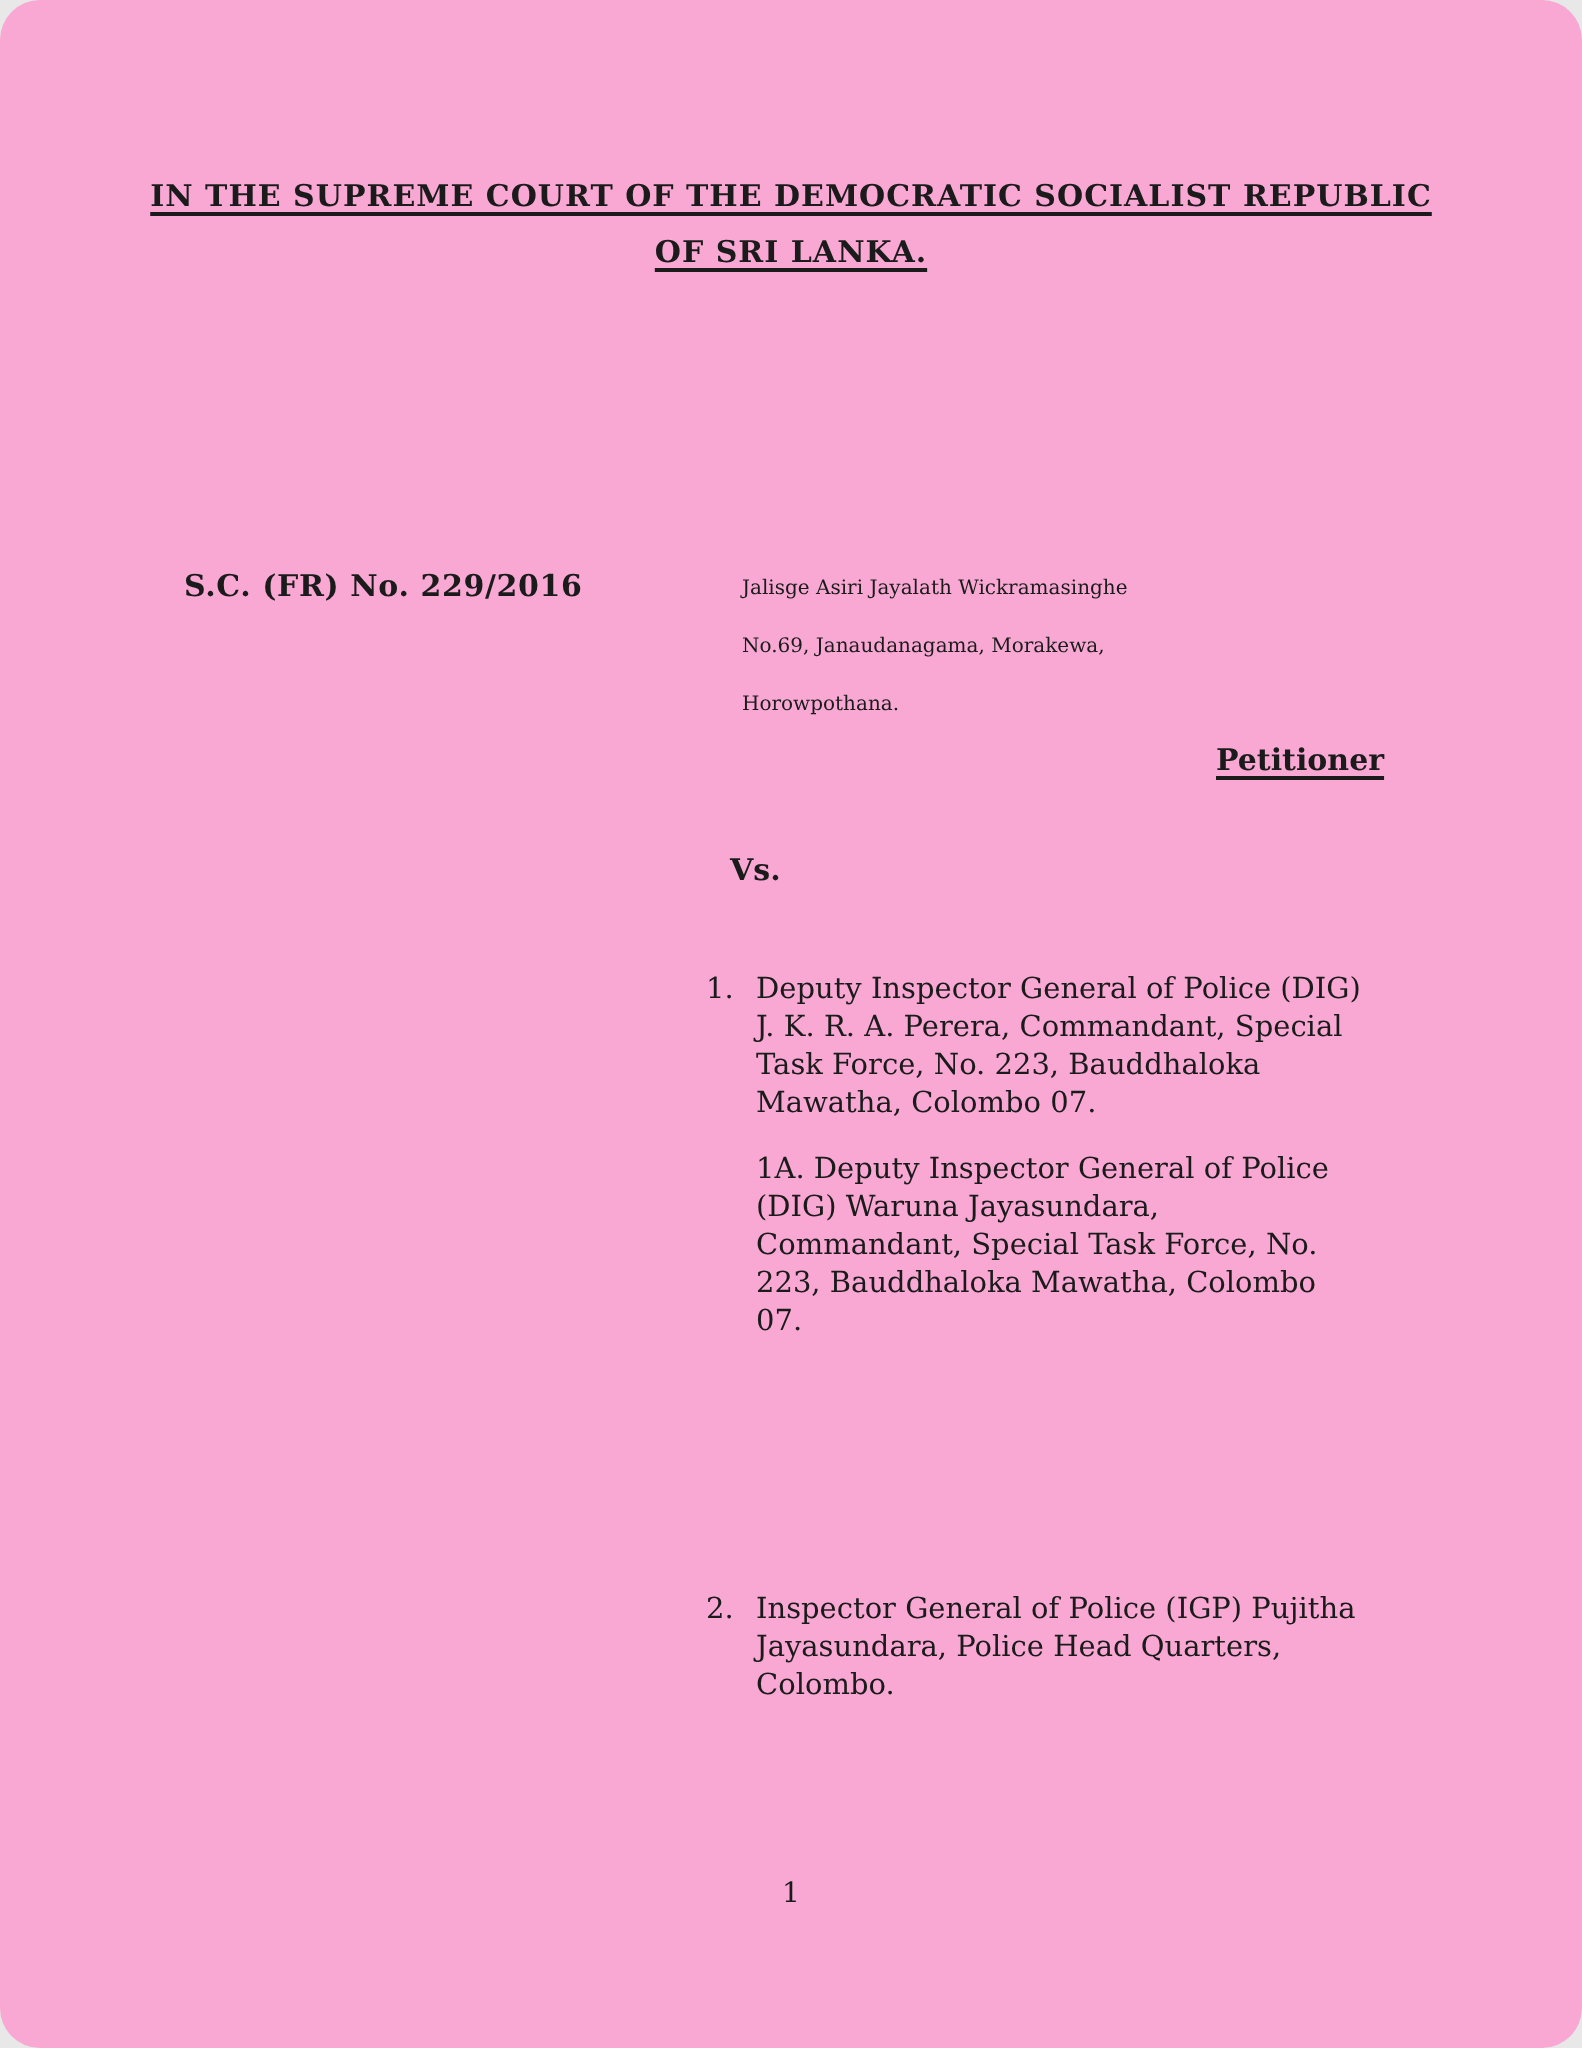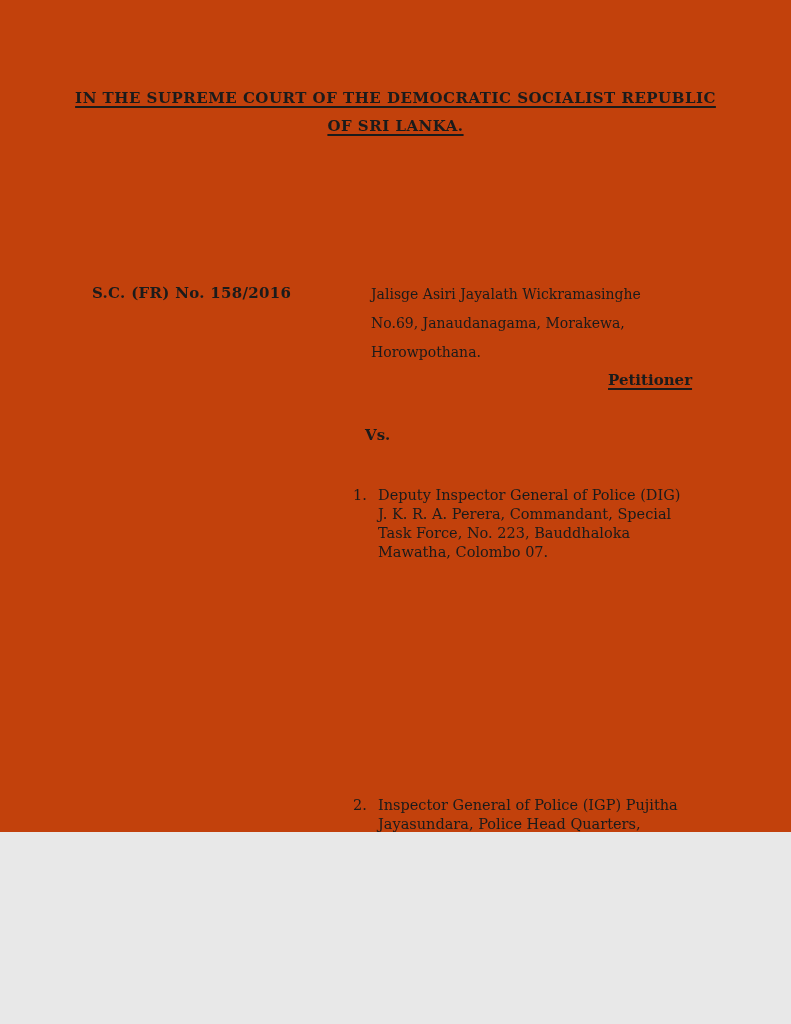--- a/index.html
+++ b/index.html
@@ -4,26 +4,27 @@
 <title>Court Document</title>
 <style>
   html, body {
     margin: 0;
     padding: 0;
     background: #e8e8e8;
   }
   .page {
     position: relative;
     width: 791px;
-    height: 832px;
+    height: 1024px;
     margin: 0 auto;
-    background: #c2410c;
+    background: #f9a8d4;
     font-family: "DejaVu Serif", "Liberation Serif", serif;
     color: #1b1b1b;
     overflow: hidden;
+    border-radius: 20px;
   }
   .doc-title {
     position: absolute;
     top: 84px;
     left: 0;
     width: 100%;
     text-align: center;
     font-size: 15px;
     font-weight: bold;
     line-height: 28px;
@@ -47,21 +48,21 @@
     font-size: 15px;
     font-weight: bold;
     letter-spacing: 0.3px;
     white-space: nowrap;
   }
   .petitioner-address {
     position: absolute;
     left: 371px;
     top: 280px;
     width: 370px;
-    font-size: 14px;
+    font-size: 10px;
     line-height: 29px;
   }
   .petitioner-label {
     position: absolute;
     left: 588px;
     top: 371px;
     font-size: 15px;
     font-weight: bold;
     text-decoration: underline;
     text-underline-offset: 3px;
@@ -107,33 +108,34 @@
   }
 </style>
 </head>
 <body>
 
 <div class="page">
 
   <div class="doc-title">IN THE SUPREME COURT OF THE DEMOCRATIC SOCIALIST REPUBLIC<br>OF SRI LANKA.</div>
 
 
-  <div class="case-number">S.C. (FR) No. 158/2016</div>
+  <div class="case-number">S.C. (FR) No. 229/2016</div>
 
   <div class="petitioner-address">Jalisge Asiri Jayalath Wickramasinghe<br>No.69, Janaudanagama, Morakewa,<br>Horowpothana.</div>
 
   <div class="petitioner-label">Petitioner</div>
 
   <div class="versus">Vs.</div>
 
   <div class="respondent hanging" style="top: 486px;">
     <span class="num">1.</span>
     <span class="body">Deputy Inspector General of Police (DIG)<br>J. K. R. A. Perera, Commandant, Special<br>Task Force, No. 223, Bauddhaloka<br>Mawatha, Colombo 07.</span>
   </div>
 
+  <div class="respondent flush" style="top: 576px;">1A. Deputy Inspector General of Police<br>(DIG) Waruna Jayasundara,<br>Commandant, Special Task Force, No.<br>223, Bauddhaloka Mawatha, Colombo<br>07.</div>
 
 
   <div class="respondent hanging" style="top: 796px;">
     <span class="num">2.</span>
     <span class="body">Inspector General of Police (IGP) Pujitha<br>Jayasundara, Police Head Quarters,<br>Colombo.</span>
   </div>
 
   <div class="page-number">1</div>
 
 </div>

